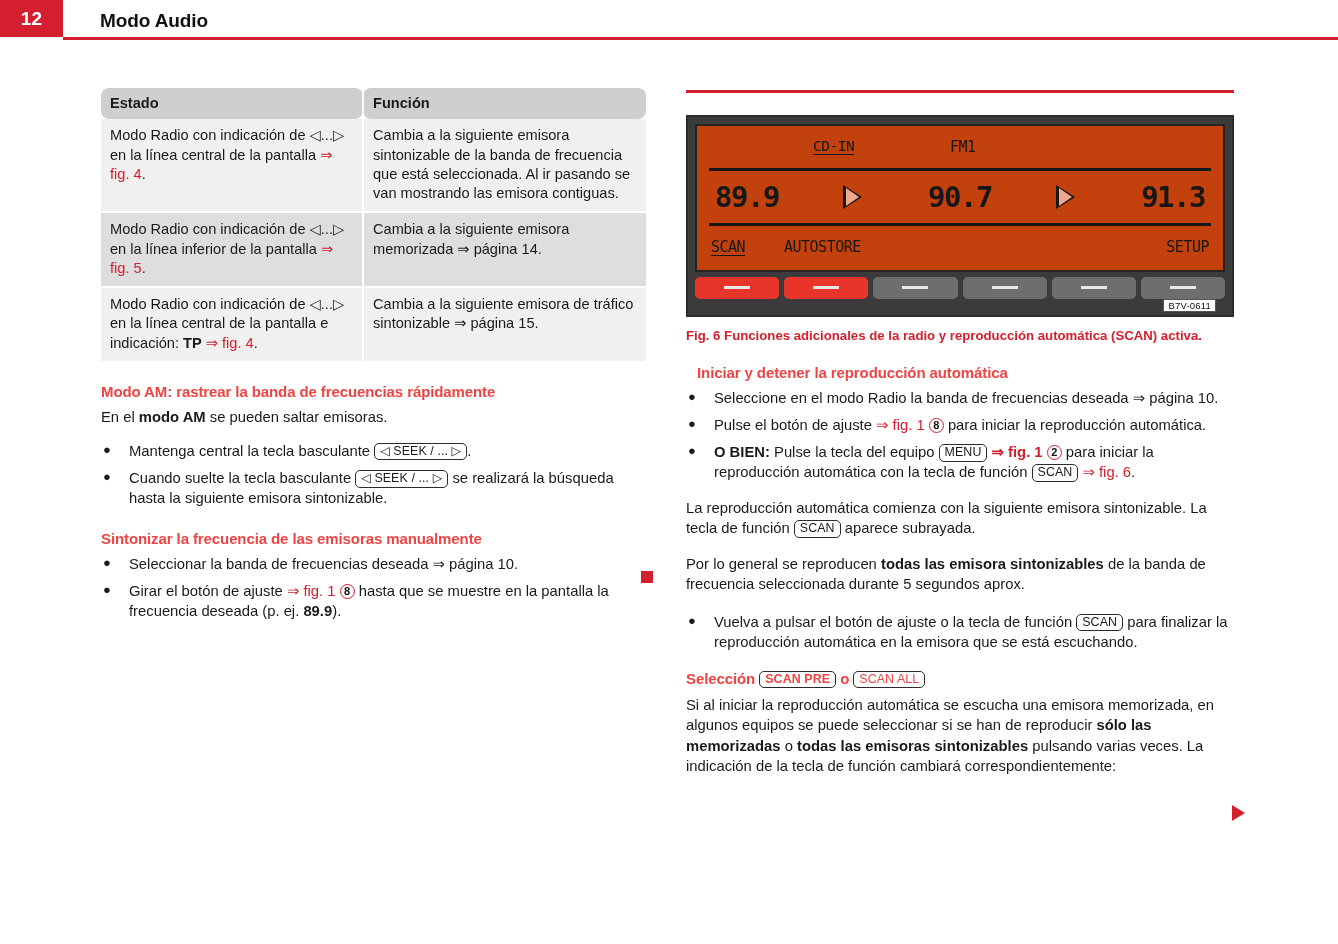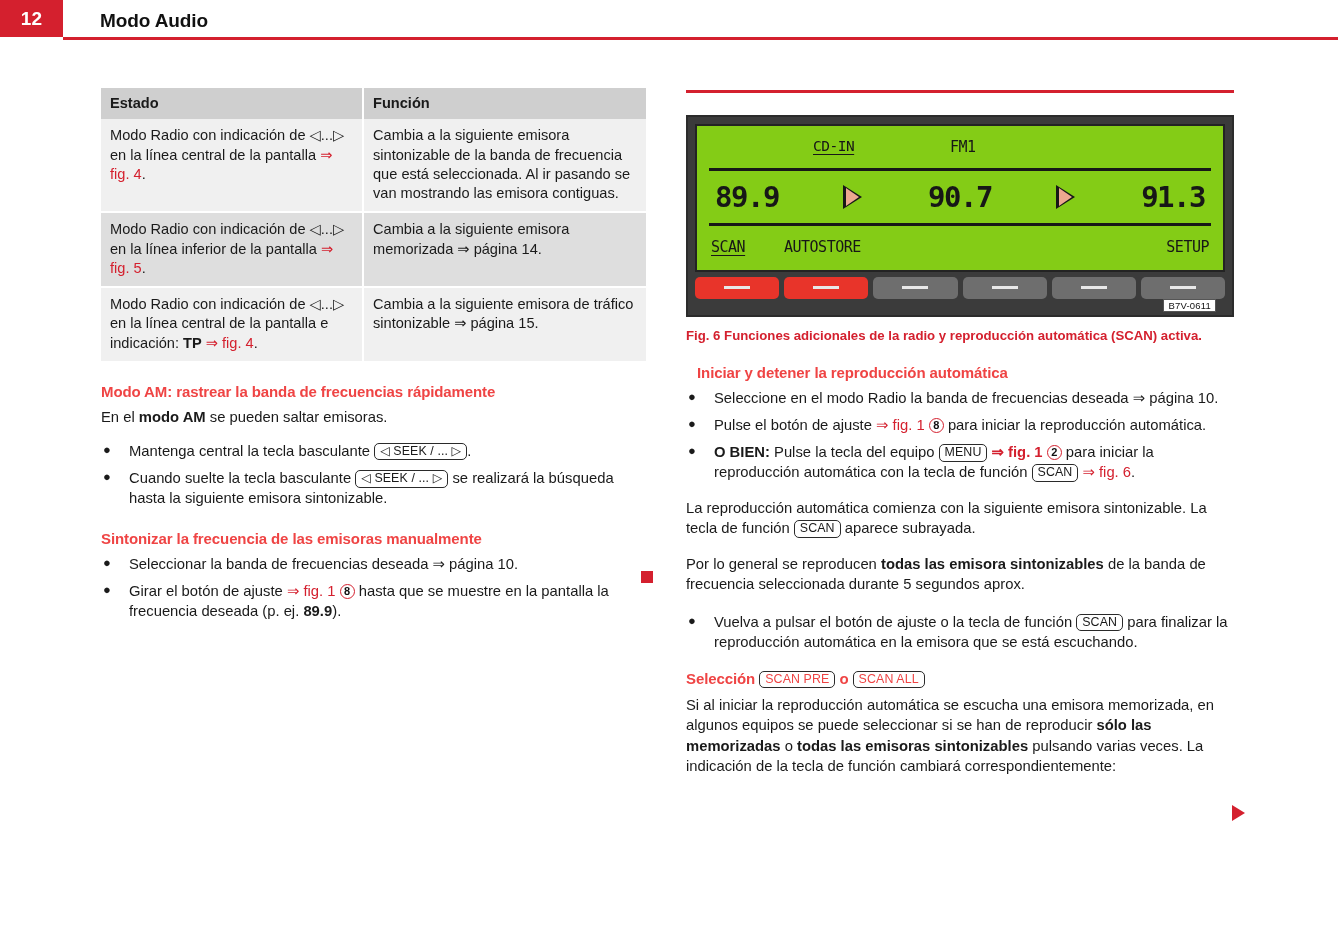--- a/index.html
+++ b/index.html
@@ -84,20 +84,21 @@
   table.state-table td:last-child, table.state-table th:last-child {
     border-right: none;
   }
   table.state-table th {
     background: #cfcfcf;
     font-weight: bold;
     text-align: left;
     font-size: 14.6px;
     padding-top: 6px;
     padding-bottom: 6px;
+    border-radius: 8px;
   }
   .row-a td { background: #f0f0f0; }
   .row-b td { background: #dedede; }
   .col-w1 { width: 262px; }
   .col-w2 { width: 283px; }
   .row-sep td { border-top: 2px solid #ffffff; }
 
   
   .h-sub {
     font-size: 15px;
@@ -187,21 +188,21 @@
   
   .radio-figure {
     margin-top: 22px;
     width: 548px;
     background: #3b3b3b;
     border: 2px solid #2b2b2b;
     padding: 7px 7px 2px 7px;
     position: relative;
   }
   .radio-screen {
-    background: #84cc16;
+    background: #c2410c;
     border: 2px solid #232323;
     height: 148px;
     position: relative;
     font-family: "DejaVu Sans Mono", monospace;
     color: #171717;
   }
   .scr-row-top {
     height: 42px;
     position: relative;
   }
@@ -456,18 +457,18 @@
   </div>
 
   <div class="para" style="margin-top:16px;"><span>La reproducción automática comienza con la siguiente emisora sintonizable. La tecla de función </span><span class="key">SCAN</span><span> aparece subrayada.</span></div>
 
   <div class="para" style="margin-top:16px;"><span>Por lo general se reproducen </span><b>todas las emisora sintonizables</b><span> de la banda de frecuencia seleccionada durante 5 segundos aprox.</span></div>
 
   <div class="bullet" style="margin-top:17px;">
     <span class="dot">●</span><span>Vuelva a pulsar el botón de ajuste o la tecla de función </span><span class="key">SCAN</span><span> para finalizar la reproducción automática en la emisora que se está escuchando.</span>
   </div>
 
-  <div class="h-sub" style="margin-top:18px;"><span>Selección</span> <span class="key" style="font-weight:normal;">SCAN PRE</span> <span>o</span> <span class="key" style="font-weight:normal;">SCAN ALL</span></div>
+  <div class="h-sub" style="margin-top:18px;"><span>Selección</span> <span class="key" style="font-weight:bold;">SCAN PRE</span> <span>o</span> <span class="key" style="font-weight:normal;">SCAN ALL</span></div>
 
   <div class="para"><span>Si al iniciar la reproducción automática se escucha una emisora memorizada, en algunos equipos se puede seleccionar si se han de reproducir </span><b>sólo las memorizadas</b><span> o </span><b>todas las emisoras sintonizables</b><span> pulsando varias veces. La indicación de la tecla de función cambiará correspondientemente:</span></div>
 </div>
 
 <div class="end-triangle" style="left:1232px; top:805px;"></div>
 
 </body></html>

